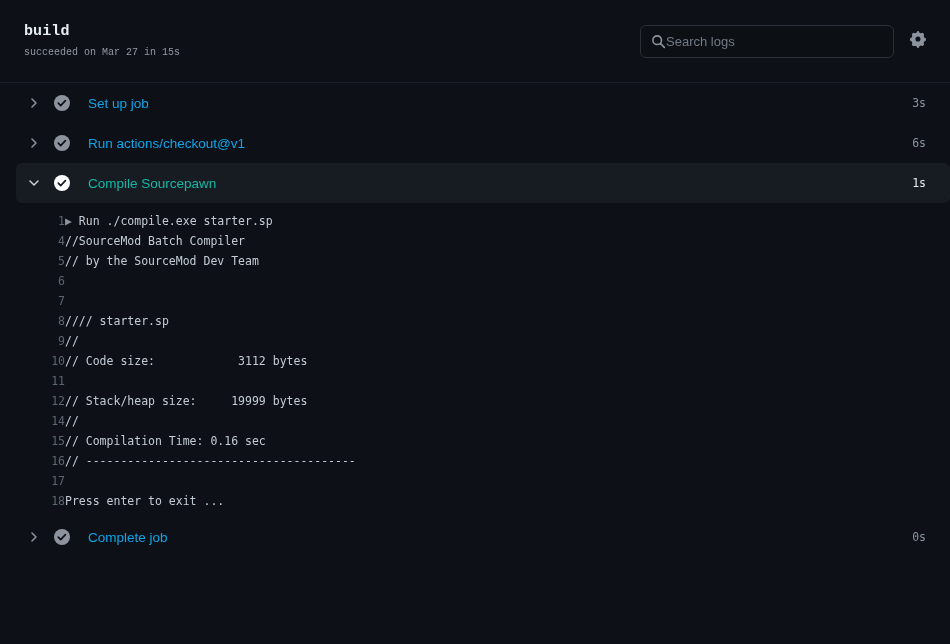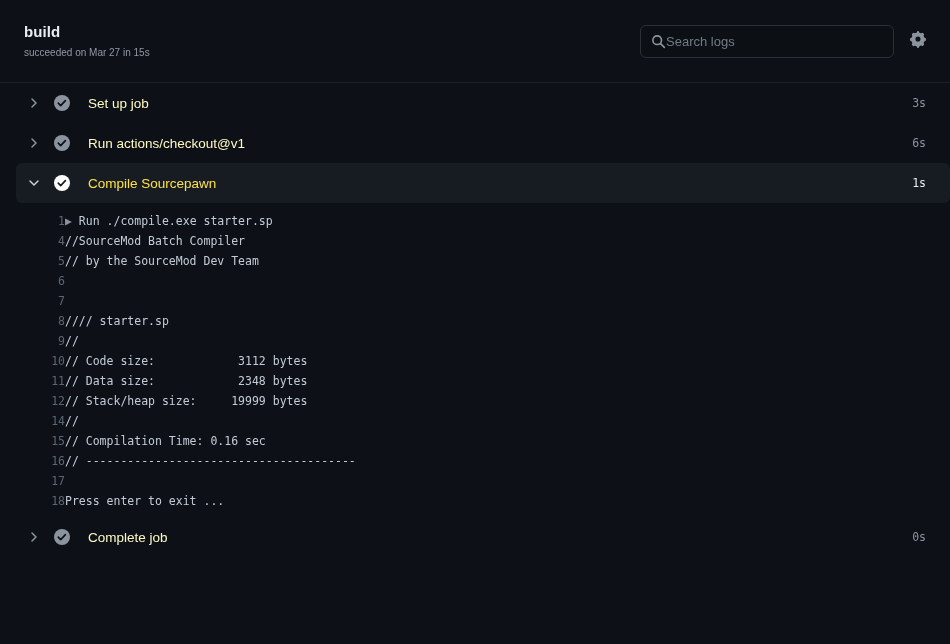--- a/index.html
+++ b/index.html
@@ -12,21 +12,21 @@
 
   
   .header {
     position:relative;
     height:83px;
     border-bottom:1px solid #1b2028;
     display:flex;
     align-items:center;
     padding:0 20px 0 24px;
   }
-  .header-titles { display:flex; flex-direction:column; gap:4px; }
+  .header-titles { display:flex; flex-direction:column; gap:4px;font-family:Liberation Mono, monospace; }
   .job-title {
     font-size:15px; font-weight:bold; color:#e6edf3;
     letter-spacing:.1px; line-height:18px;
   }
   .job-subtitle {
     font-size:10px; color:#9198a1; line-height:15px;
   }
   .header-right {
     margin-left:auto; display:flex; align-items:center; gap:12px;
   }
@@ -68,24 +68,24 @@
     margin-left:10px;
     display:flex; align-items:center; justify-content:center;
   }
   .status-icon {
     width:16px; height:16px; flex:0 0 16px;
     margin-left:12px;
     display:flex; align-items:center; justify-content:center;
   }
   .step-label {
     margin-left:18px;
-    font-size:13.5px; color:#fef9c3;
+    font-size:13.5px; color:#0ea5e9;
     white-space:nowrap;
   }
-  .step-row.expanded .step-label { color:#fde047; }
+  .step-row.expanded .step-label { color:#14b8a6; }
   .step-time {
     margin-left:auto;
     font-size:11.5px; color:#8b949e;
     font-family:"DejaVu Sans Mono", monospace;
     text-align:right;
   }
   .step-row.expanded .step-time { color:#e6edf3; }
 
   
   .log {
@@ -216,21 +216,20 @@
       <div class="log-line">
         <span class="log-num">9</span>
         <span class="log-text">//</span>
       </div>
       <div class="log-line">
         <span class="log-num">10</span>
         <span class="log-text">// Code size:            3112 bytes</span>
       </div>
       <div class="log-line">
         <span class="log-num">11</span>
-        <span class="log-text">// Data size:            2348 bytes</span>
       </div>
       <div class="log-line">
         <span class="log-num">12</span>
         <span class="log-text">// Stack/heap size:     19999 bytes</span>
       </div>
       <div class="log-line">
         <span class="log-num">14</span>
         <span class="log-text">//</span>
       </div>
       <div class="log-line">

